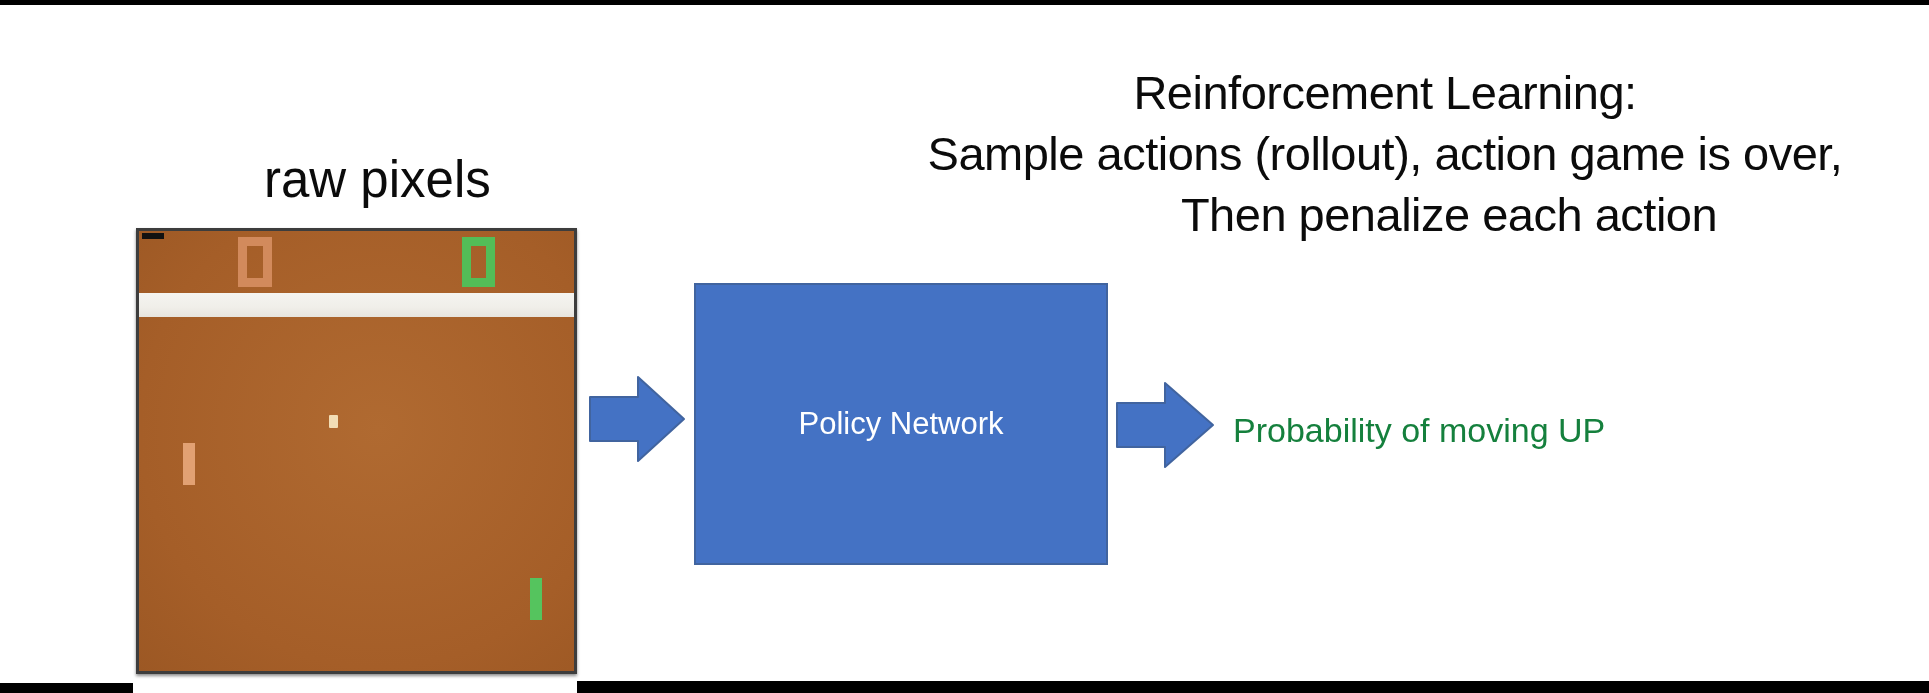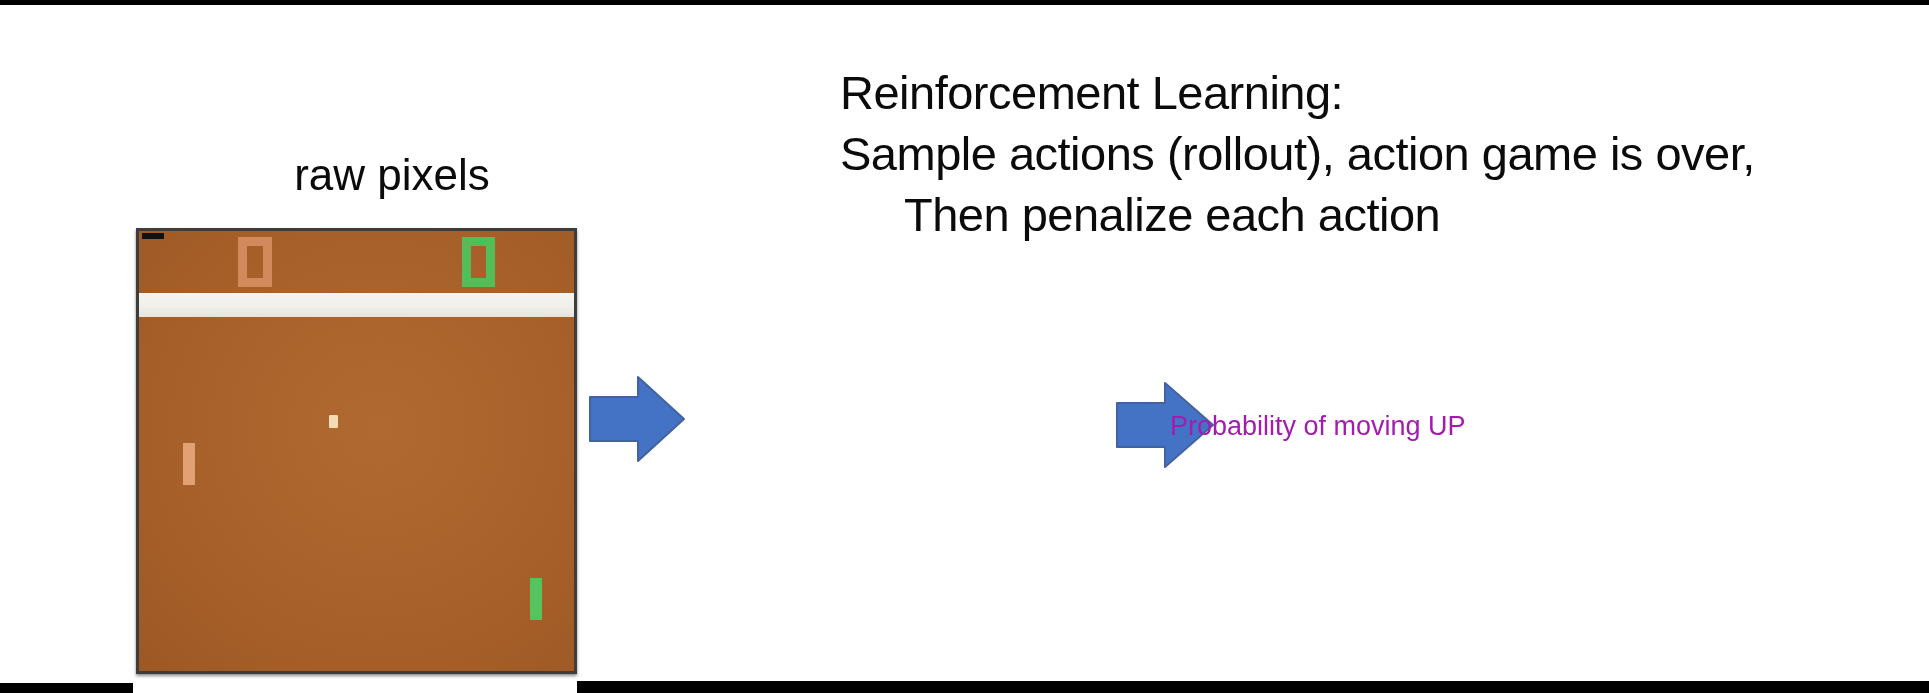--- a/index.html
+++ b/index.html
@@ -6,22 +6,22 @@
   .canvas{
     position:relative;width:1929px;height:693px;background:#ffffff;overflow:hidden;
     font-family:"Liberation Sans", sans-serif;
   }
   .bar{position:absolute;background:#000;}
   .top-bar{left:0;top:0;width:1929px;height:5px;}
   .bottom-bar-left{left:0;top:683px;width:133px;height:10px;}
   .bottom-bar-right{left:577px;top:681px;width:1352px;height:12px;}
 
   .raw-pixels-label{
-    position:absolute;left:284px;top:150px;width:216px;
-    font-size:44px;color:#0b0b0b;text-align:center;white-space:nowrap;
+    position:absolute;left:264px;top:150px;width:216px;
+    font-size:51px;color:#0b0b0b;text-align:center;white-space:nowrap;
   }
 
   
   .game{
     position:absolute;left:136px;top:228px;width:441px;height:446px;
     box-sizing:border-box;border:3px solid #3d3d3d;
     background:radial-gradient(circle at 55% 45%, var(--game_brown_light,#B06A31) 0%, var(--game_brown,#A55E28) 70%, #9C5824 100%);
     box-shadow:0 2px 3px rgba(0,0,0,.45);
   }
   .game .notch{position:absolute;left:3px;top:2px;width:22px;height:6px;background:#111;}
@@ -44,27 +44,27 @@
   .arrow-left{left:589px;top:371px;}
   .arrow-right{left:1116px;top:379px;}
   .policy-box{
     position:absolute;left:694px;top:283px;width:414px;height:282px;
     box-sizing:border-box;background:var(--accent_blue,#4472C4);
     border:2px solid var(--accent_blue_border,#41649F);
     display:flex;align-items:center;justify-content:center;
   }
   .policy-box span{color:#ffffff;font-size:31px;letter-spacing:0px;}
   .prob-label{
-    position:absolute;left:1170px;top:411px;font-size:27px;color:#a21caf;white-space:nowrap;
+    position:absolute;left:1233px;top:411px;font-size:34px;color:#15803d;white-space:nowrap;
   }
 
   
   .title{
     position:absolute;left:840px;top:62px;width:1090px;
-    color:#0b0b0b;font-size:47px;line-height:61px;letter-spacing:-0.5px;
+    color:#0b0b0b;font-size:47px;line-height:61px;text-align:center;letter-spacing:-0.5px;
   }
   .title .t-line{white-space:nowrap;}
   .title .t-line3{transform:translateX(64px);}
 </style>
 </head>
 <body>
 
 <div class="canvas">
 
   <div class="bar top-bar"></div>
@@ -78,20 +78,23 @@
     <div class="white-band"></div>
     <div class="ball"></div>
     <div class="paddle paddle-left"></div>
     <div class="paddle paddle-right"></div>
   </div>
 
   <svg class="arrow-svg arrow-left" width="97" height="97" viewBox="0 0 97 97">
     <polygon points="1,26 49,26 49,6 95,48 49,90 49,70 1,70" fill="#4472C4" stroke="#41649F" stroke-width="2" stroke-linejoin="round"></polygon>
   </svg>
 
+  <div class="policy-box">
+    <span>Policy Network</span>
+  </div>
 
   <svg class="arrow-svg arrow-right" width="99" height="93" viewBox="0 0 99 93">
     <polygon points="1,24 49,24 49,4 97,46 49,88 49,68 1,68" fill="#4472C4" stroke="#41649F" stroke-width="2" stroke-linejoin="round"></polygon>
   </svg>
 
   <div class="prob-label">Probability of moving UP</div>
 
   <div class="title">
     <div class="t-line">Reinforcement Learning:</div>
     <div class="t-line">Sample actions (rollout), action game is over,</div>

